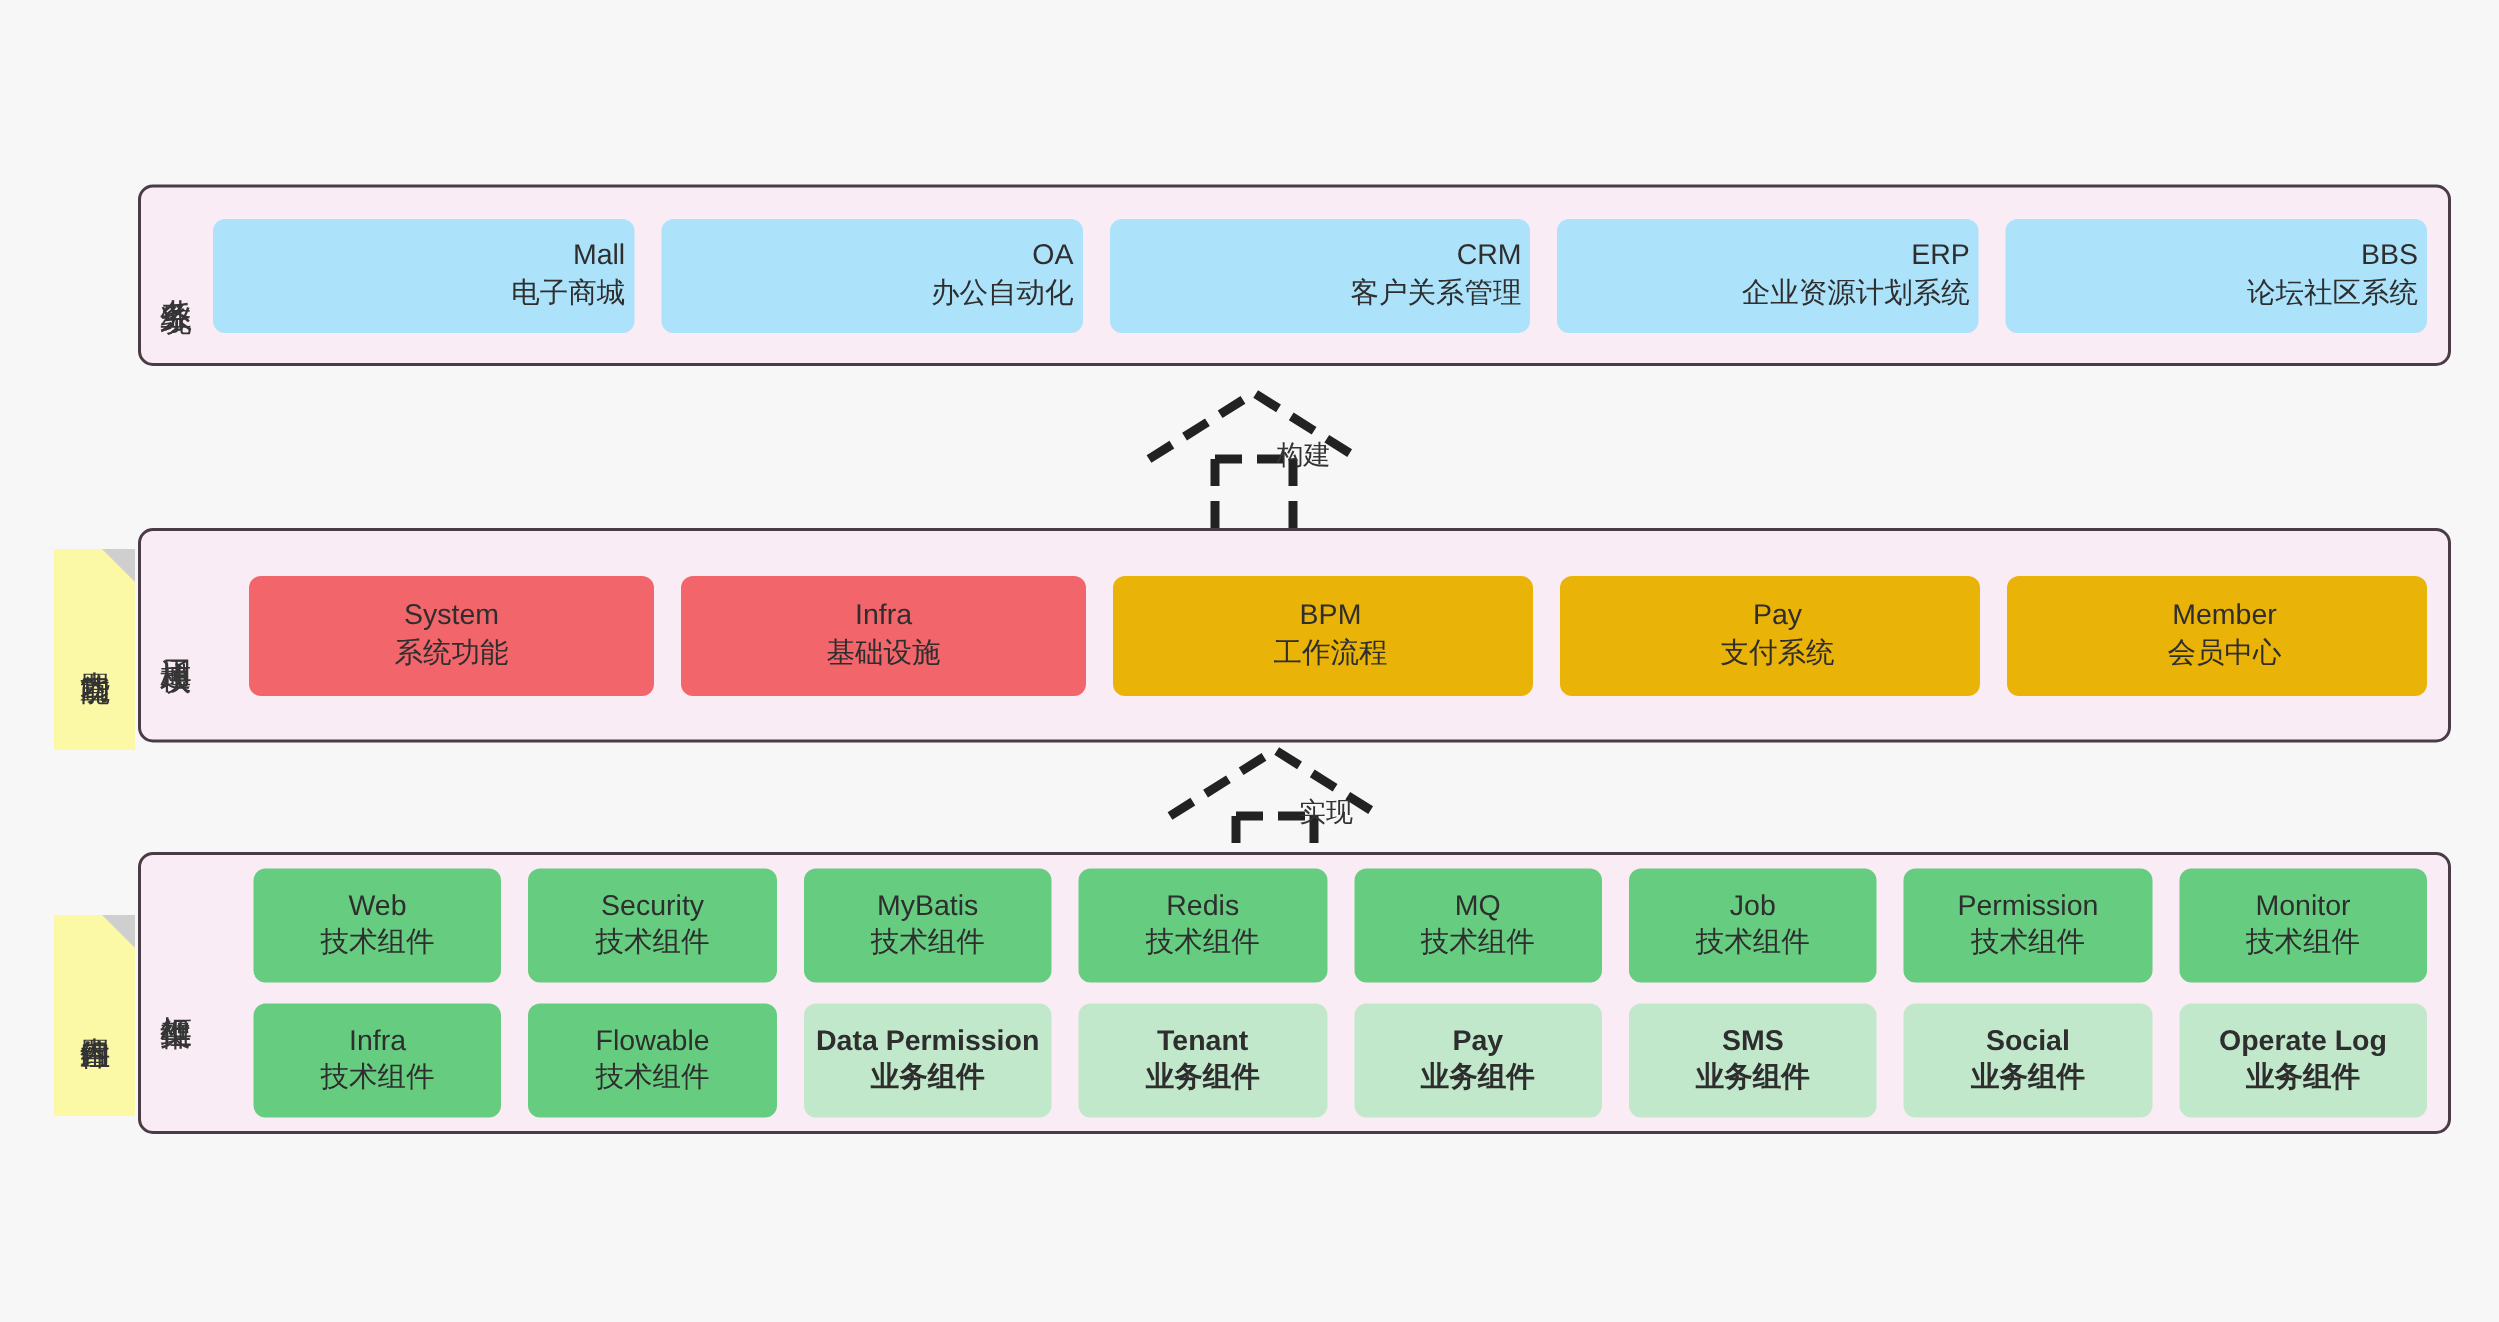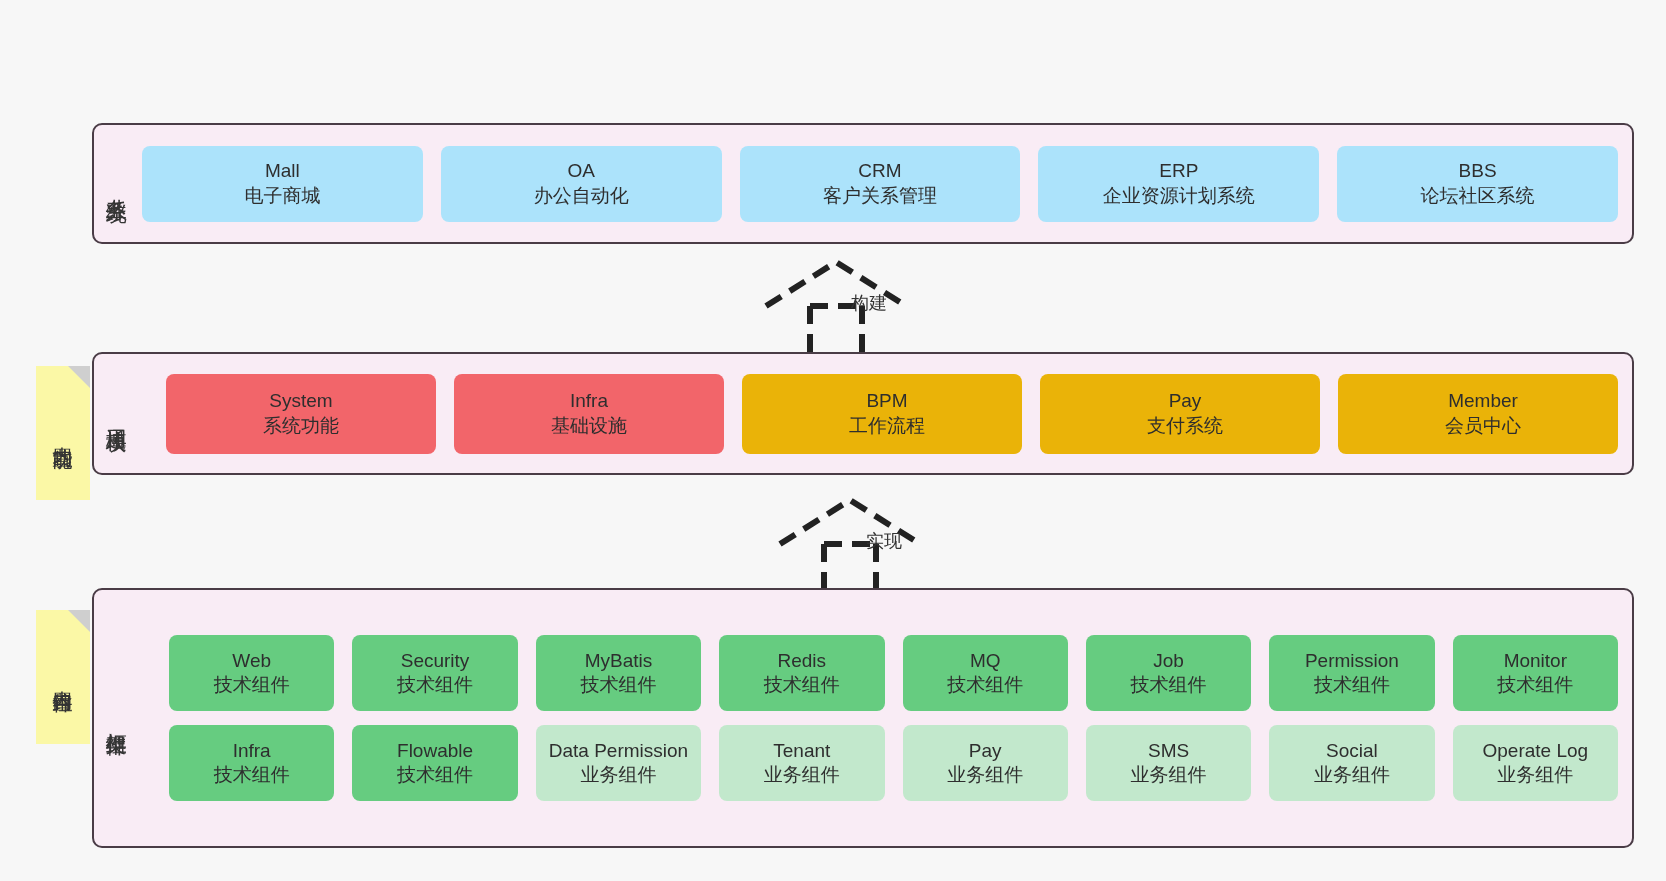--- a/index.html
+++ b/index.html
@@ -68,24 +68,24 @@
     box-sizing: border-box;
     padding: 4px 6px;
   }
   .box .l1 { white-space: normal; }
   .box .l2 { white-space: nowrap; }
 
   .blue  { background: #ace3fb; }
   .red   { background: #f2656a; }
   .pink  { background: #eab308; padding-left: 16px; }
   .green { background: #66cc80; }
-  .mint  { background: #c2e8cc; }
-
-  
-  .layer-biz  .box { height: 76px; }
+  .mint  { background: #c2e8cc; font-weight: bold; }
+
+  
+  .layer-biz  .box { height: 76px; align-items: flex-end; }
   .layer-mod  .box { height: 80px; }
   .layer-fw   .box { height: 76px; }
 
   
   .note {
     position: absolute;
     background: #fbf8a6;
     box-sizing: border-box;
     display: flex;
     align-items: center;
@@ -153,21 +153,21 @@
     </div>
   </div>
 </div>
 
 <svg class="arrow" style="left:756px; top:256px; width:160px; height:96px;" viewBox="0 0 160 96">
   <path d="M10 50 L80 6 L150 50" fill="none" stroke="#222222" stroke-width="6" stroke-dasharray="18,10" stroke-linecap="butt"></path>
   <path d="M54 50 L54 96 M106 50 L106 96 M54 50 L106 50" fill="none" stroke="#222222" stroke-width="6" stroke-dasharray="18,10"></path>
 </svg>
 <div class="arrow-label" style="left:815px; top:291px;">构建</div>
 
-<div class="layer layer-mod" style="left:92px; top:352px; width:1542px; height:123px;gap:24px;">
+<div class="layer layer-mod" style="left:92px; top:352px; width:1542px; height:143px;gap:24px;">
   <div class="layer-title">通用模块</div>
   <div class="layer-body">
     <div class="row">
       <div class="box red">
         <span class="l1">System</span>
         <span class="l2">系统功能</span>
       </div>
       <div class="box red">
         <span class="l1">Infra</span>
         <span class="l2">基础设施</span>
@@ -191,21 +191,21 @@
 <div class="note" style="left:36px; top:366px; width:54px; height:134px;">
   <span>内置功能</span>
 </div>
 
 <svg class="arrow" style="left:770px; top:494px; width:160px; height:96px;" viewBox="0 0 160 96">
   <path d="M10 50 L80 6 L150 50" fill="none" stroke="#222222" stroke-width="6" stroke-dasharray="18,10" stroke-linecap="butt"></path>
   <path d="M54 50 L54 96 M106 50 L106 96 M54 50 L106 50" fill="none" stroke="#222222" stroke-width="6" stroke-dasharray="18,10"></path>
 </svg>
 <div class="arrow-label" style="left:830px; top:529px;">实现</div>
 
-<div class="layer layer-fw" style="left:92px; top:588px; width:1542px; height:260px;gap:27px;">
+<div class="layer layer-fw" style="left:92px; top:568px; width:1542px; height:188px;gap:27px;">
   <div class="layer-title">框架组件</div>
   <div class="layer-body">
 
     <div class="row">
       <div class="box green">
         <span class="l1">Web</span>
         <span class="l2">技术组件</span>
       </div>
       <div class="box green">
         <span class="l1">Security</span>

